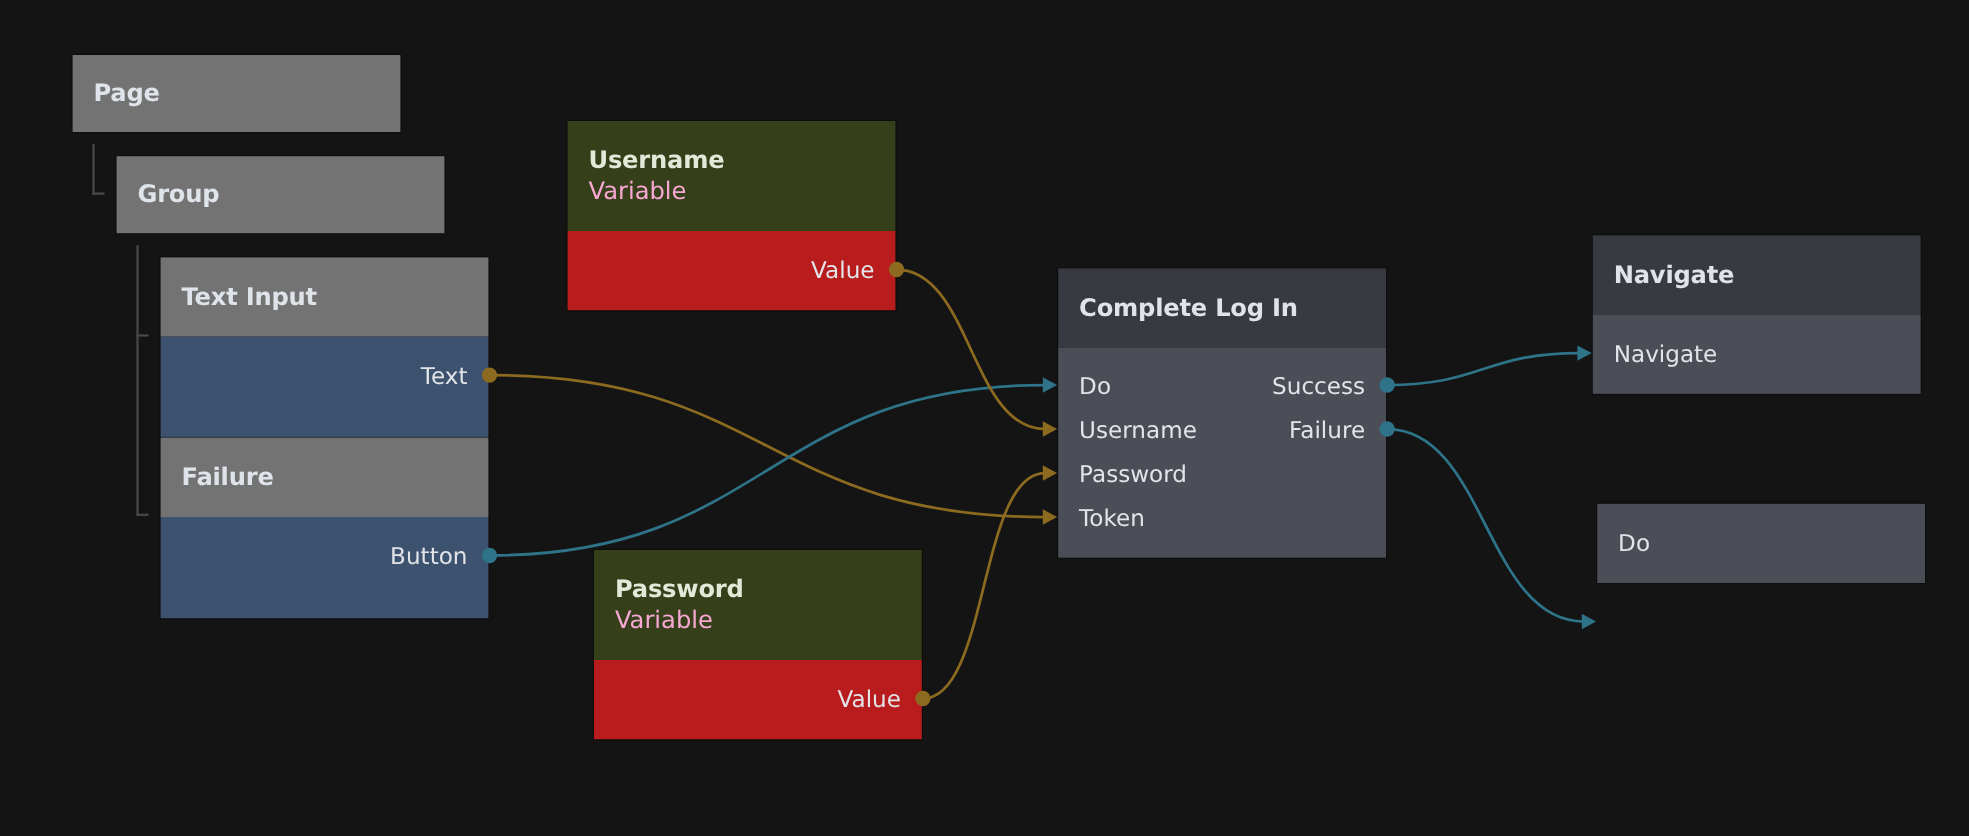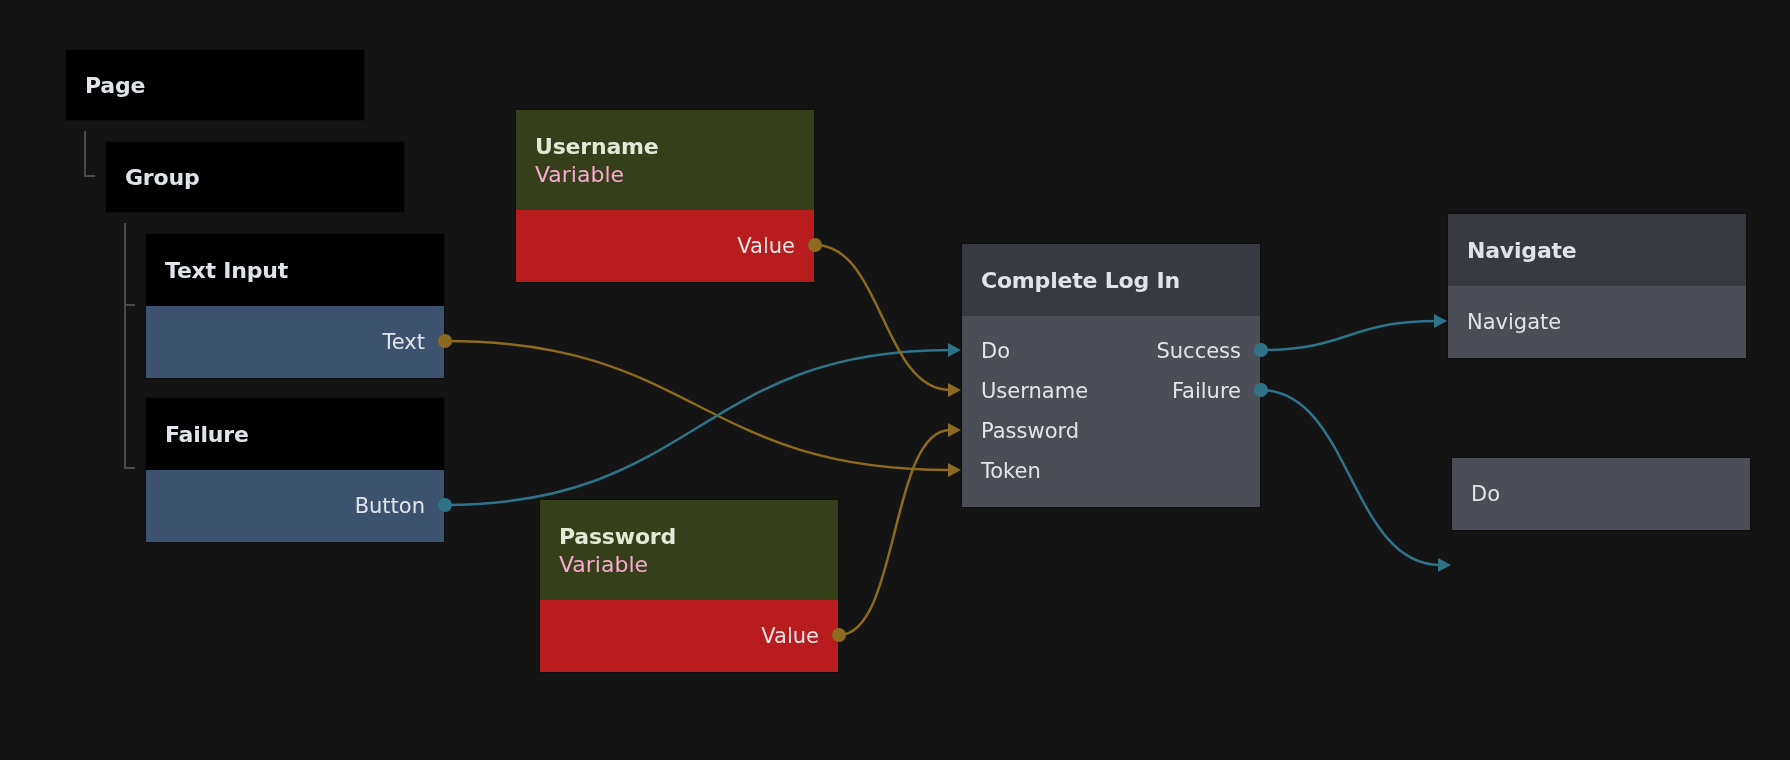--- a/index.html
+++ b/index.html
@@ -7,22 +7,22 @@
          font-family:"DejaVu Sans","Liberation Sans",sans-serif; }
   .node { position:absolute; width:300px; box-sizing:border-box; border:1px solid rgba(0,0,0,0.35); }
   .hdr { box-sizing:border-box; padding:0 19px; display:flex; flex-direction:column; justify-content:center; }
   .title { font-size:22px; font-weight:bold; color:#dfe3ea; letter-spacing:-0.2px; }
   .sub { font-size:22px; color:#f9a8d4; margin-top:3px; }
   .body { position:relative; box-sizing:border-box; }
   .port-label { position:absolute; font-size:21px; color:#e2e4e8; line-height:24px; }
   .port-label.out { right:19px; text-align:right; }
   .port-label.in { left:19px; }
   
-  .blue .hdr { background:#000000; height:72px; }
-  .blue .body { background:#3d526e; height:72px; }
+  .blue .hdr { background:#737373; height:72px; }
+  .blue .body { background:#3d526e; height:92px; }
   .blue.only .hdr { height:70px; }
   
   .green .hdr { background:#353f19; height:100px; }
   .green .title { color:#e4e8d8; }
   .green .body { background:#b91c1c; height:72px; }
   
   .gray .hdr { background:#383a42; height:72px; }
   .gray .body { background:#4b4e57; }
   .tree-line { position:absolute; border-left:2px solid #4a4a4a; }
   .tree-tick { position:absolute; border-top:2px solid #4a4a4a; }

